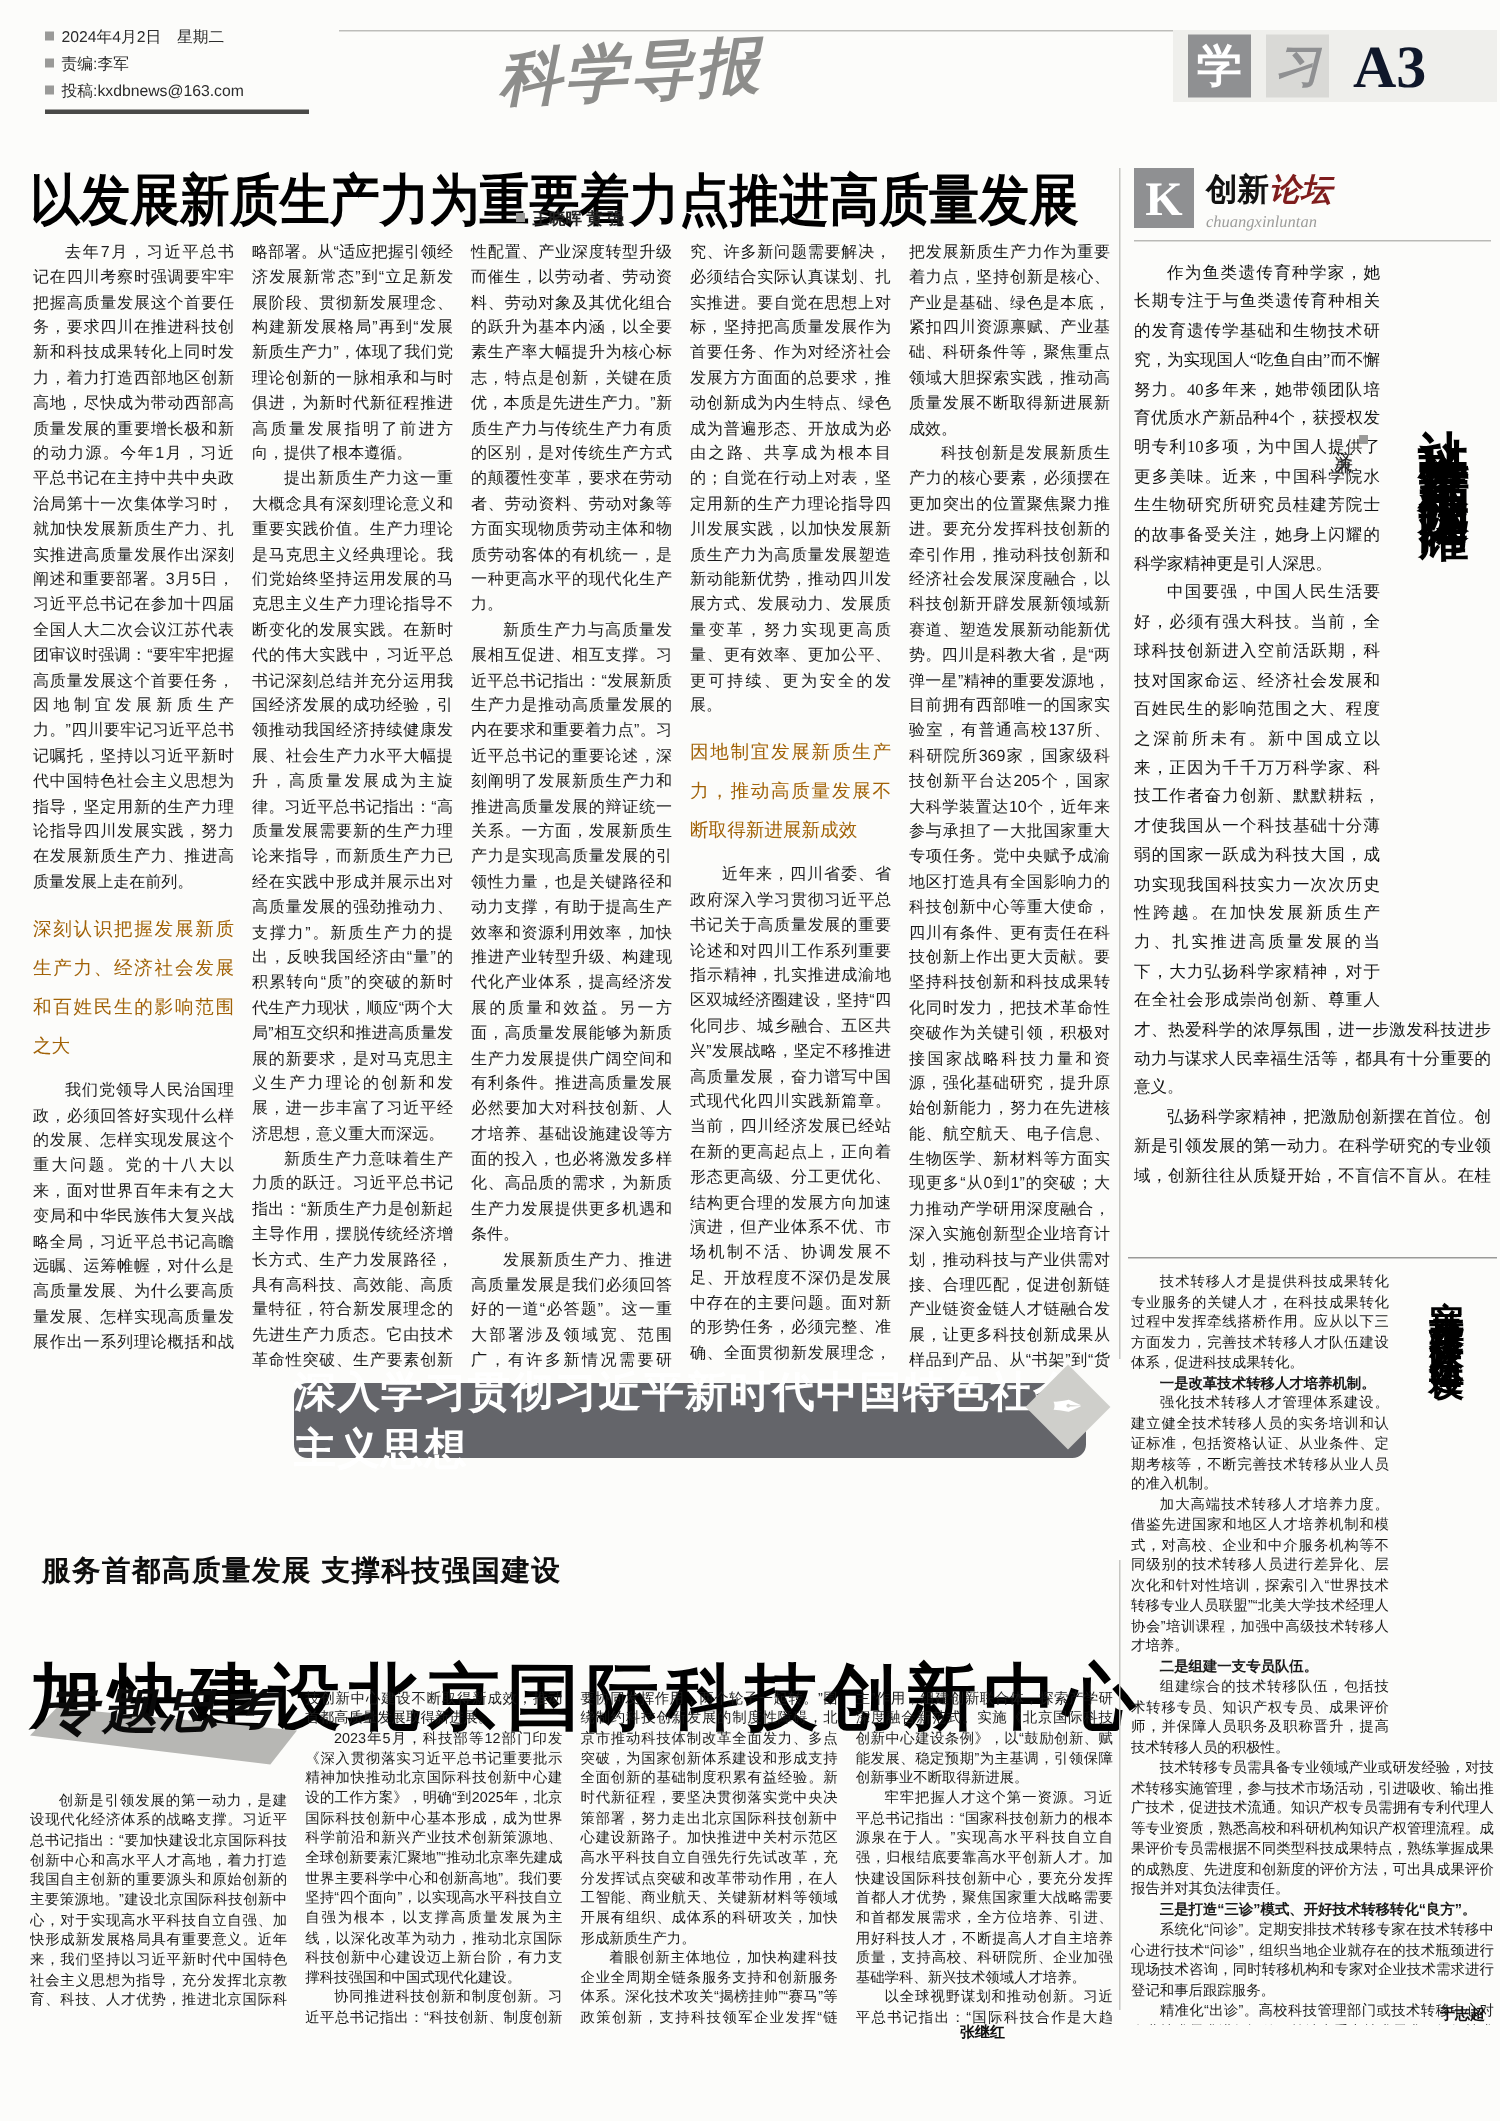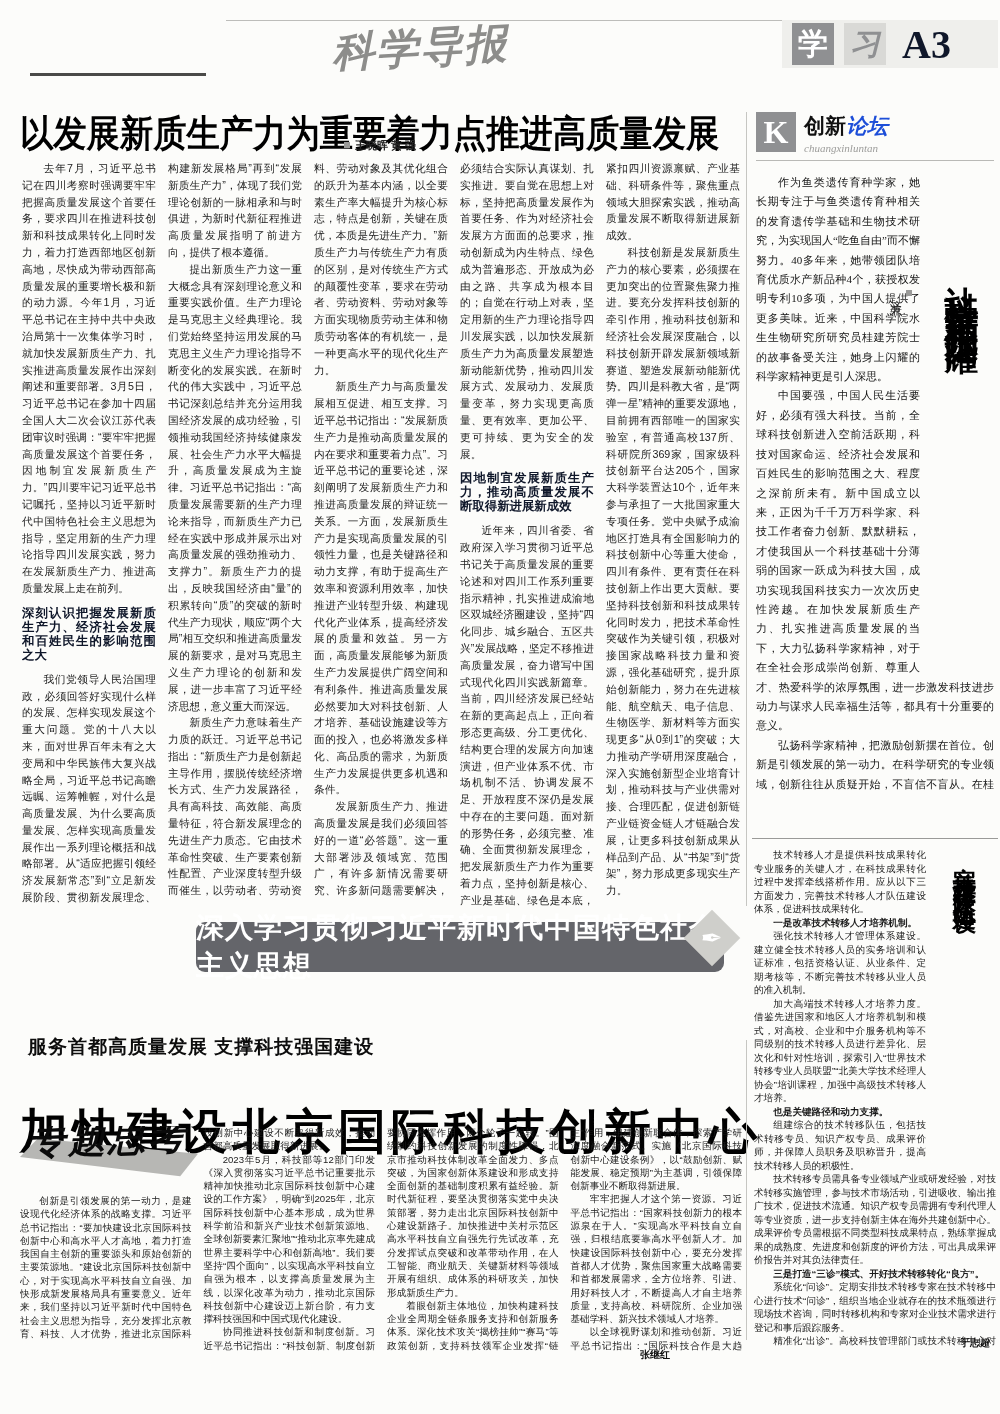--- a/index.html
+++ b/index.html
@@ -20,29 +20,29 @@
   .tile2{background:#d9d9d6;color:#8f9092;font-style:italic;font-family:"Liberation Serif",serif;}
   .page-no{font-family:"Liberation Serif",serif;font-size:40px;font-weight:700;color:#0f172a;margin-left:16px;}
   
   .headline{position:absolute;left:20px;top:84px;width:782px;font-size:37px;font-weight:900;color:#000;
             white-space:nowrap;transform:scaleX(0.9);transform-origin:left top;letter-spacing:0px;}
   .byline{position:absolute;left:20px;top:138px;width:720px;text-align:center;font-size:11px;font-weight:700;color:#222;}
   .main-body{position:absolute;left:22px;top:160px;width:718px;height:756px;
              column-count:5;column-gap:12px;overflow:hidden;
              font-size:10.7px;line-height:16.8px;text-align:justify;color:#1b1b1b;}
   .main-body p, .cols p{margin:0;text-indent:2em;}
-  .sub-head{font-size:12.4px;font-weight:700;color:#0f172a;margin:9px 0 9px 0;line-height:14px;text-indent:0;}
+  .sub-head{font-size:12.4px;font-weight:400;color:#a16207;margin:9px 0 9px 0;line-height:26px;text-indent:0;}
   
   .forum{position:absolute;left:756px;top:112px;width:238px;height:712px;}
   .forum-logo{display:flex;align-items:flex-start;border-bottom:1px solid #b9b9b6;padding-bottom:6px;}
   .ktile{width:40px;height:40px;background:#8f9092;color:#fff;font-family:"Liberation Serif",serif;
          font-size:32px;font-weight:700;display:flex;align-items:center;justify-content:center;}
   .forum-title{margin-left:8px;}
   .forum-title .t1{font-size:21px;font-weight:900;color:#111;}
-  .forum-title .t2{font-size:21px;font-weight:700;color:#1d4ed8;font-style:italic;font-family:"Liberation Serif",serif;}
+  .forum-title .t2{font-size:21px;font-weight:700;color:#7f1d1d;font-style:italic;font-family:"Liberation Serif",serif;}
   .forum-title .py{font-size:11px;color:#9c9c9a;font-style:italic;font-family:"Liberation Serif",serif;margin-top:2px;}
   .forum-body{margin-top:12px;height:622px;overflow:hidden;font-family:"Liberation Serif",serif;
               font-size:11px;line-height:19.4px;text-align:justify;color:#141414;}
   .forum-body p{margin:0;text-indent:2em;}
   .vtitle-float{float:right;width:66px;height:408px;margin:86px 0 8px 8px;display:flex;justify-content:center;}
   .vtitle{writing-mode:vertical-rl;text-orientation:upright;font-size:34px;font-weight:800;color:#000;
           letter-spacing:6px;line-height:66px;}
   .forum-author{position:absolute;right:82px;top:178px;writing-mode:vertical-rl;text-orientation:upright;
                 font-size:12px;color:#222;letter-spacing:4px;}
   .forum-author .sq{display:block;margin:0 0 6px 2px;}
@@ -72,20 +72,25 @@
   .vtitle2-float{float:right;width:62px;height:296px;margin:0 0 6px 8px;display:flex;justify-content:center;}
   .vtitle2{writing-mode:vertical-rl;text-orientation:upright;font-size:23px;font-weight:800;color:#000;
            letter-spacing:4px;line-height:62px;}
 </style>
 </head>
 <body>
 
 <div class="page">
 
   <div class="hline" style="left:226px;top:20px;width:772px;"></div>
+  <div class="meta">
+    <div><span class="sq"></span><span>2024年4月2日</span>　<span>星期二</span></div>
+    <div><span class="sq"></span><span>责编:李军</span></div>
+    <div><span class="sq"></span><span>投稿:kxdbnews@163.com</span></div>
+  </div>
   <div class="meta-underline"></div>
   <div class="masthead">科学导报</div>
   <div class="logo-band">
     <div class="tile tile1">学</div>
     <div class="tile tile2">习</div>
     <div class="page-no">A3</div>
   </div>
 
   <h1 class="headline">以发展新质生产力为重要着力点推进高质量发展</h1>
   <div class="byline"><span class="sq"></span><b>王晓晖 黄 强</b></div>
@@ -150,22 +155,22 @@
   <div class="hline" style="left:752px;top:838px;width:246px;background:#9a9a98;"></div>
 
   <div class="talent">
     <div class="vtitle2-float">
       <div class="vtitle2">完善技术转移人才队伍建设</div>
     </div>
   <p>技术转移人才是提供科技成果转化专业服务的关键人才，在科技成果转化过程中发挥牵线搭桥作用。应从以下三方面发力，完善技术转移人才队伍建设体系，促进科技成果转化。</p>
       <p class="bold-p">一是改革技术转移人才培养机制。</p>
       <p>强化技术转移人才管理体系建设。建立健全技术转移人员的实务培训和认证标准，包括资格认证、从业条件、定期考核等，不断完善技术转移从业人员的准入机制。</p>
       <p>加大高端技术转移人才培养力度。借鉴先进国家和地区人才培养机制和模式，对高校、企业和中介服务机构等不同级别的技术转移人员进行差异化、层次化和针对性培训，探索引入“世界技术转移专业人员联盟”“北美大学技术经理人协会”培训课程，加强中高级技术转移人才培养。</p>
-      <p class="bold-p">也是关键路径和动力支撑。</p>
+      <p class="bold-p">二是组建一支专员队伍。</p>
       <p>组建综合的技术转移队伍，包括技术转移专员、知识产权专员、成果评价师，并保障人员职务及职称晋升，提高技术转移人员的积极性。</p>
-      <p>技术转移专员需具备专业领域产业或研发经验，对技术转移实施管理，参与技术市场活动，引进吸收、输出推广技术，促进技术流通。知识产权专员需拥有专利代理人等专业资质，进一步支持创新主体在海外共建创新中心。成果评价专员需根据不同类型科技成果特点，熟练掌握成果的成熟度、先进度和创新度的评价方法，可出具成果评价报告并对其负法律责任。</p>
+      <p>技术转移专员需具备专业领域产业或研发经验，对技术转移实施管理，参与技术市场活动，引进吸收、输出推广技术，促进技术流通。知识产权专员需拥有专利代理人等专业资质，熟悉高校和科研机构知识产权管理流程。成果评价专员需根据不同类型科技成果特点，熟练掌握成果的成熟度、先进度和创新度的评价方法，可出具成果评价报告并对其负法律责任。</p>
       <p class="bold-p">三是打造“三诊”模式、开好技术转移转化“良方”。</p>
       <p>系统化“问诊”。定期安排技术转移专家在技术转移中心进行技术“问诊”，组织当地企业就存在的技术瓶颈进行现场技术咨询，同时转移机构和专家对企业技术需求进行登记和事后跟踪服务。</p>
       <p>精准化“出诊”。高校科技管理部门或技术转移中心对企业技术需求进行评估，筛选出重点技术需求，组织技术转移专家深入企业进行现场“出诊”，并进行及时跟踪、反馈，协助企业解决转型升级过程中存在的技术瓶颈等“病灶”。</p>
     </div>
   <div class="author" style="left:920px;top:1336px;width:70px;text-align:right;">于志超</div>
 
 </div>
 
 </body></html>

